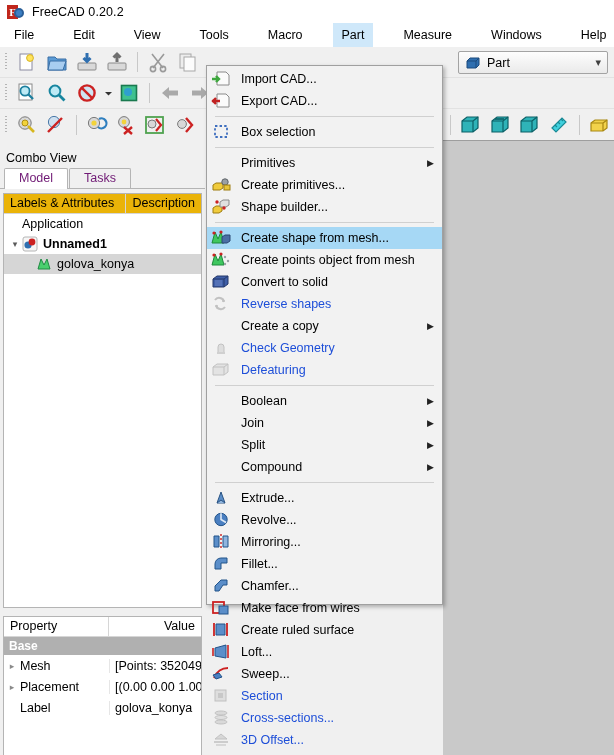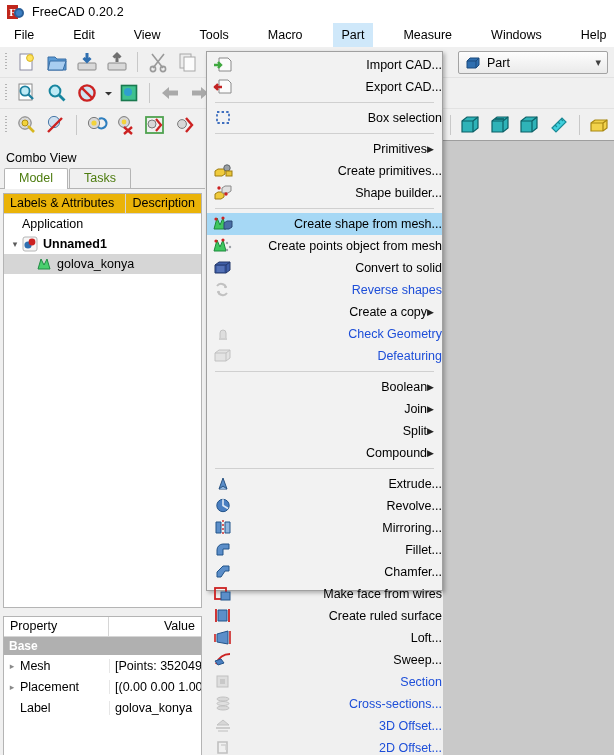--- a/index.html
+++ b/index.html
@@ -80,21 +80,21 @@
   }
   .combo-title {
     height: 19px; padding-left: 6px; font-size: 12.5px; color: #000;
     display: flex; align-items: center;
   }
   .tabs { height: 22px; display: flex; align-items: flex-end; padding-left: 4px;
           border-bottom: 1px solid #b4b4b4; }
   .tab {
     padding: 2px 14px 3px 14px; font-size: 12.5px; background: #f0f0f0;
     border: 1px solid #b4b4b4; border-bottom: none; margin-right: 1px;
-    border-radius: 2px 2px 0 0; color:#4d7c0f;
+    border-radius: 2px 2px 0 0; color:#701a75;
   }
   .tab.sel { background: #ffffff; position: relative; top: 1px; padding-bottom: 4px; }
 
   .treebox {
     position: absolute; left: 3px; top: 45px; width: 199px; height: 415px;
     background: #ffffff; border: 1px solid #b4b4b4;
   }
   .tree-hdr { display:flex; height: 20px; border-bottom:1px solid #d6d6d6;
               background:#eab308; font-size:12.5px; }
   .tree-hdr div { padding: 2px 6px; }
@@ -120,24 +120,24 @@
   .prop-row .pn  { width:89px; }
   .prop-row .pv  { flex:1; border-left:1px solid #e6e6e6; padding-left:5px;
                    white-space:nowrap; overflow:hidden; }
   .mdi-frame {
     position:absolute; left:443px; top:140px; width:171px; height:615px;
     background:#c9c9c9; border-top:1px solid #9e9e9e;
   }
 
   
   .menu {
-    position: absolute; left: 206px; top: 51px; width: 237px; height: 540px;
+    position: absolute; left: 206px; top: 65px; width: 237px; height: 540px;
     background: #f2f2f2; border: 1px solid #a0a0a0;
     box-shadow: 2px 2px 4px rgba(0,0,0,.28);
-    z-index: 50; padding-top: 2px; text-align: right;
+    z-index: 50; padding-top: 2px;
   }
   .menu .mrow {
     display: flex; align-items: center; height: 22px; padding-left: 4px;
     font-size: 12.5px; color: #000; position: relative;
   }
   .menu .mrow.hl { background: #a6d8f5; }
   .menu .mrow.disabled { color: #1d4ed8; }
   .menu .mico { width: 22px; height: 18px; margin-right: 8px; position: relative;
                 flex: none; }
   .menu .mlabel { flex: 1; }

